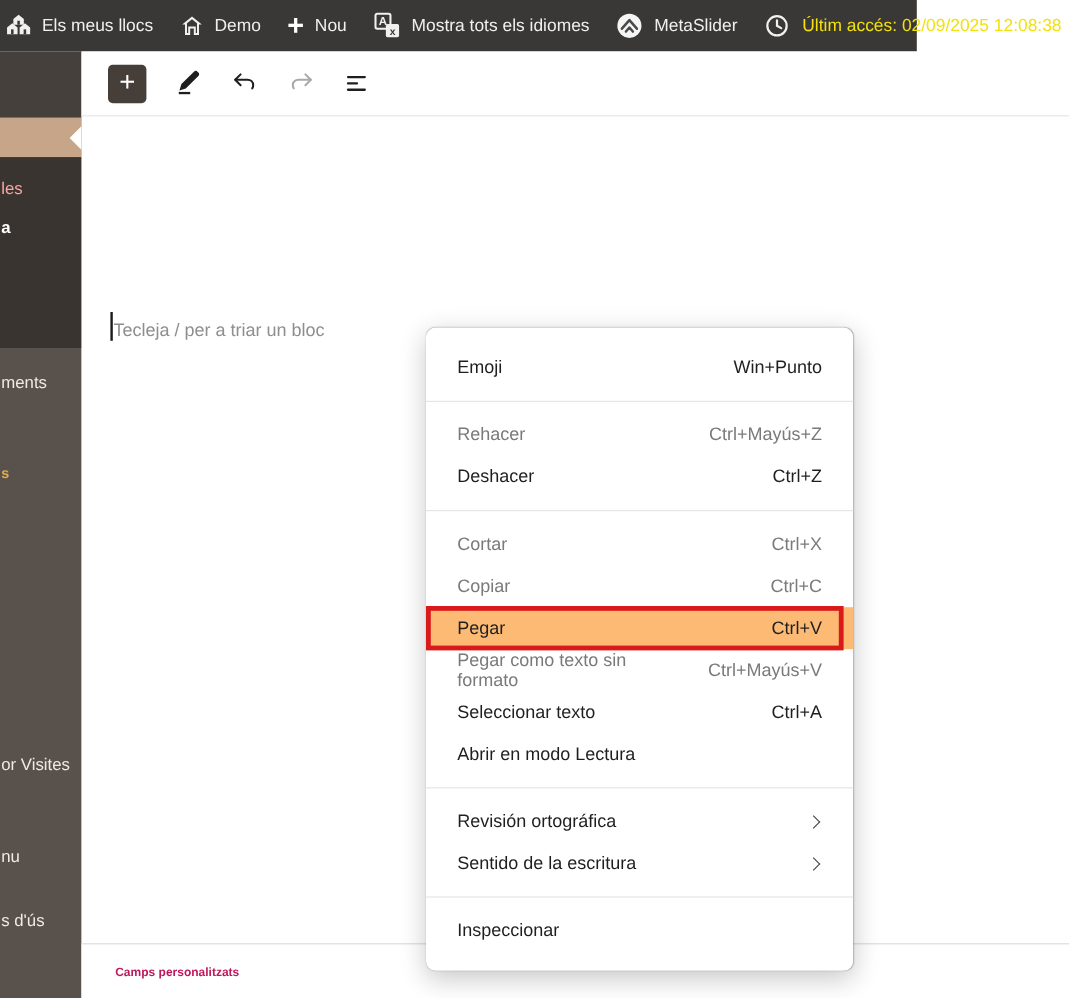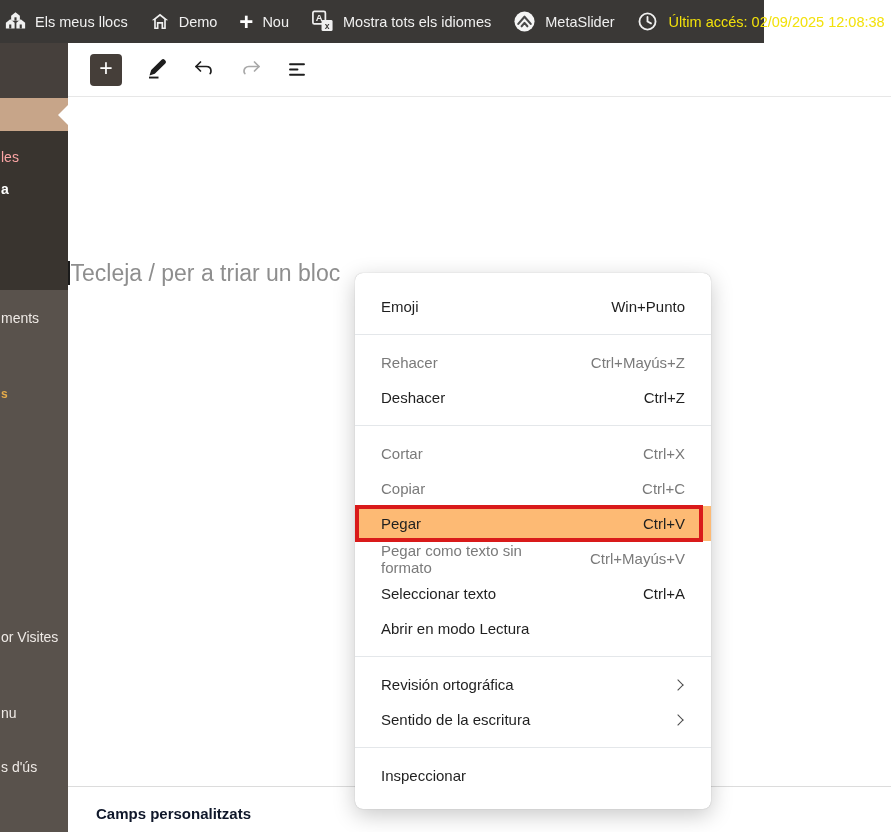--- a/index.html
+++ b/index.html
@@ -33,26 +33,26 @@
   
   .main { position:absolute; left:68px; top:43px; width:823px; height:789px; background:#fff; }
   .editor-header { height:54px; border-bottom:1px solid #e7e7e7; display:flex;
     align-items:center; padding-left:22px; gap:23px; background:#fff; }
   .inserter { width:32px; height:32px; background:#453e39; border-radius:4px;
     color:#fff; font-size:23px; font-weight:400; display:flex; align-items:center;
     justify-content:center; line-height:1; padding-bottom:2px; }
   .tb-icon { display:flex; align-items:center; }
   .post-title { position:absolute; left:12px; top:141px; font-size:41px;
     font-weight:300; color:#3f3f3f; }
-  .post-body { position:absolute; left:0; top:217px; font-size:23px; color:#8e8e8e; }
+  .post-body { position:absolute; left:24px; top:217px; font-size:15px; color:#8e8e8e; }
   .caret { display:inline-block; width:1.5px; height:24px; background:#1b1b1b;
     vertical-align:-4px; margin-right:1px; }
   .meta-panel { position:absolute; left:0; top:743px; width:823px; height:46px;
     border-top:1px solid #dcdcdc; background:#fff; }
-  .meta-title { margin:18px 0 0 28px; font-size:15px; font-weight:700; color:#0f172a; }
+  .meta-title { margin:18px 0 0 28px; font-size:10px; font-weight:700; color:#be185d; }
 
   
   .context-menu { position:absolute; left:355px; top:273px; width:356px;
     background:#fff; border-radius:8px; padding:16px 0;
     box-shadow:0 0 1px rgba(0,0,0,.3), 0 6px 22px rgba(0,0,0,.22); z-index:50;
     font-size:15px; color:#1f1f1f; }
   .menu-sep { height:1px; background:#e4e7ea; margin:10px 0; }
   .menu-item { position:relative; height:35px; display:flex; align-items:center;
     justify-content:space-between; padding:0 26px; }
   .menu-item.disabled { color:#7a7a7a; }

